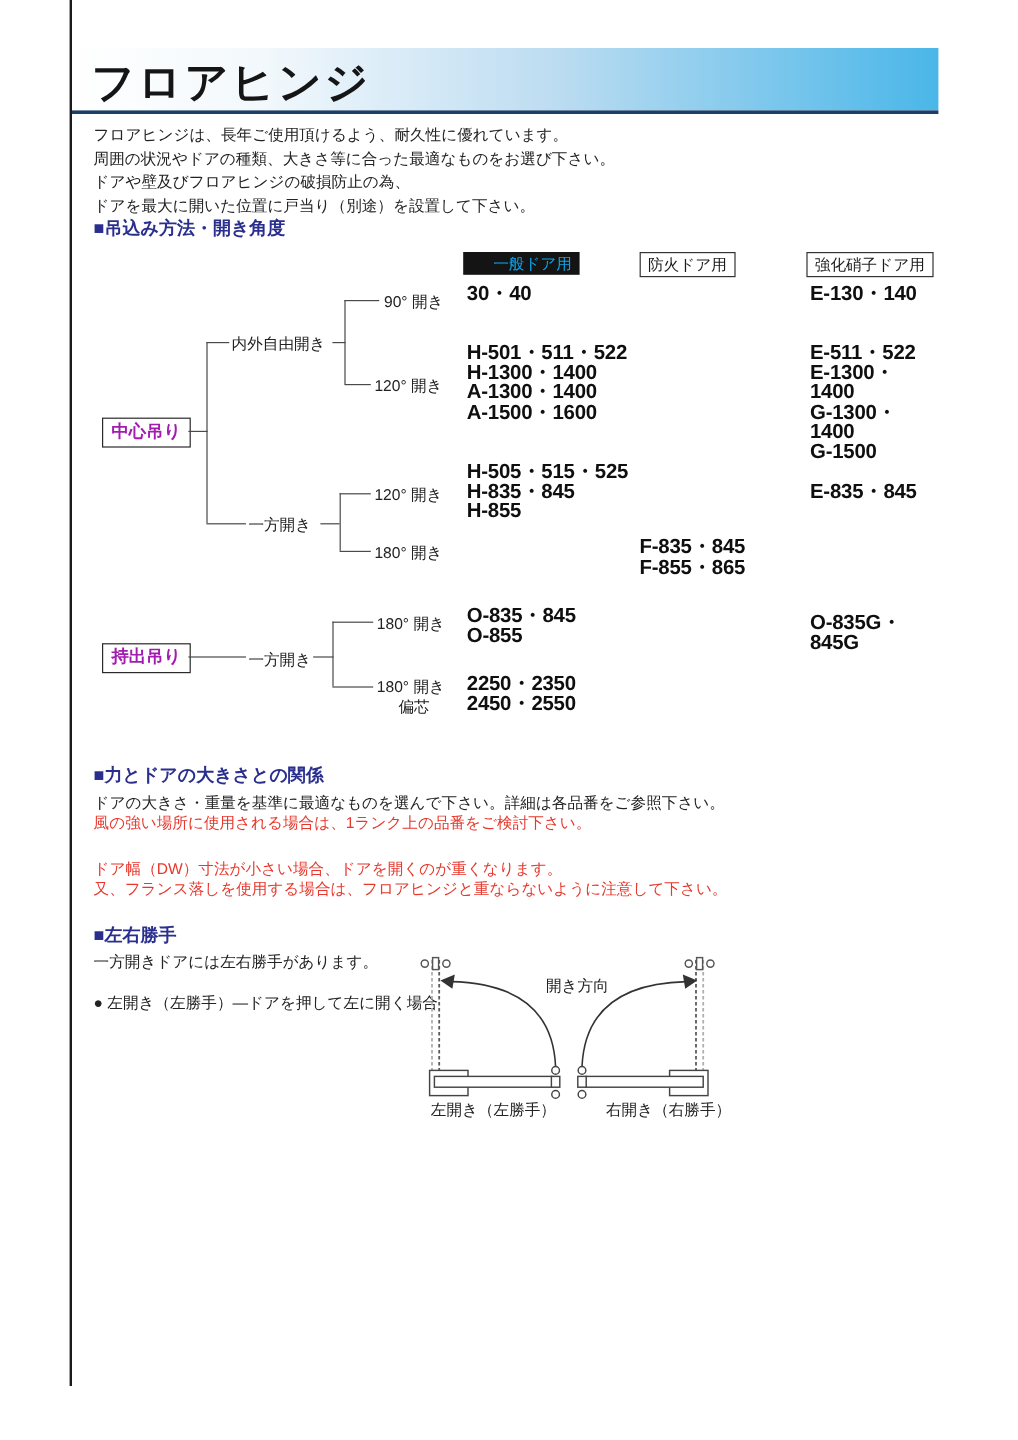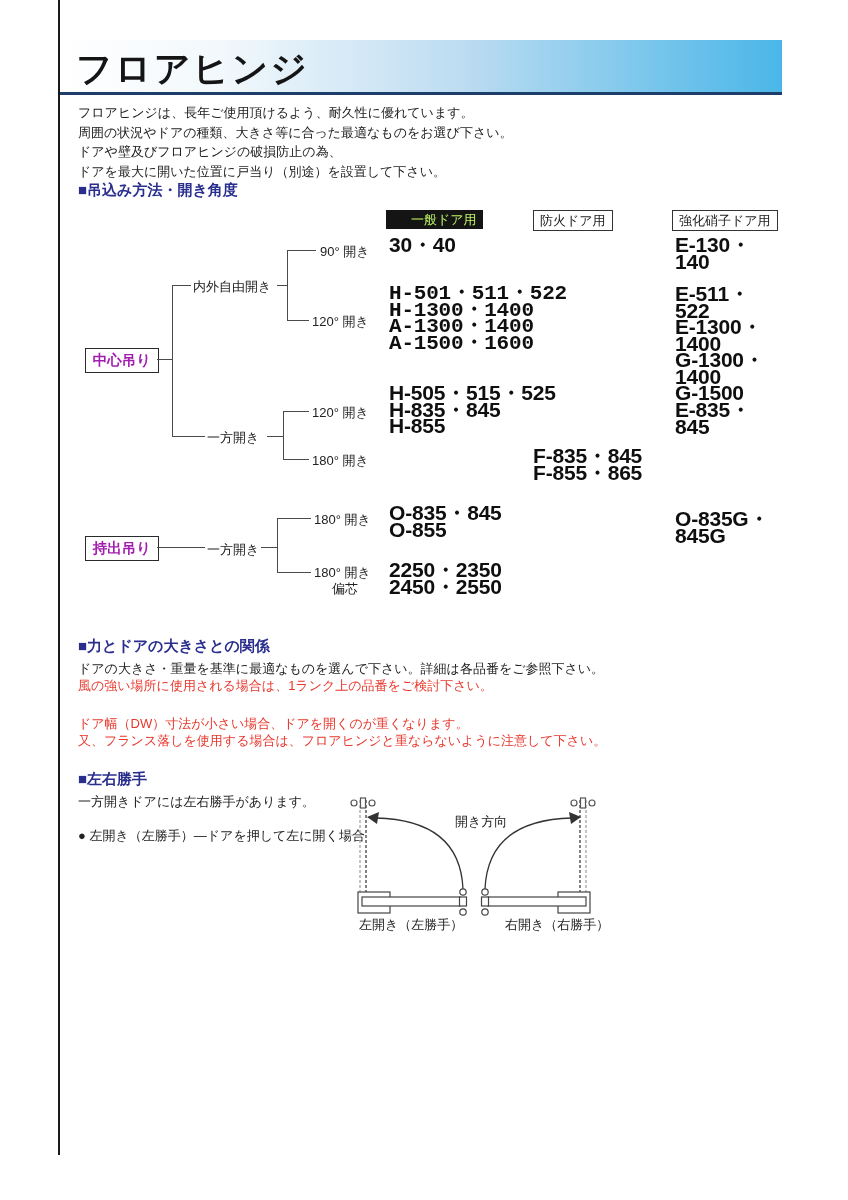--- a/index.html
+++ b/index.html
@@ -10,27 +10,27 @@
   .titleband{position:absolute;left:60px;top:40px;width:735px;height:52px;
              background:linear-gradient(90deg,#ffffff 0%,#f2f8fc 22%,#bcdcf1 55%,#45b5e8 100%);
              border-bottom:3px solid #1c3e68;}
   .titletext{position:absolute;left:16px;top:5px;font-size:36px;font-weight:bold;color:#151515;
              letter-spacing:2px;}
   .jt{font-size:13px;color:#222;line-height:19.5px;}
   .pre{white-space:pre-line;}
   .sechead{font-size:15px;font-weight:bold;color:#2a2f8e;}
   .red{color:#e8372c;}
   .hdrchip{font-size:13px;line-height:17px;padding:1px 6px;}
-  .hdr-filled{background:#141414;color:#bef264;padding-left:25px;}
+  .hdr-filled{background:#141414;color:#0ea5e9;padding-left:25px;}
   .hdr-outline{border:1px solid #333;color:#1a1a1a;background:#fff;}
   .nodebox{border:1.5px solid #2a2a2a;font-weight:bold;font-size:14.5px;color:#a21caf;
            text-align:center;line-height:22px;background:#fff;}
   .angle{font-size:13px;color:#222;white-space:nowrap;}
   .branch{font-size:13px;color:#222;white-space:nowrap;}
-  .prod{font-weight:bold;font-size:21px;line-height:16.5px;color:#0f0f0f;
+  .prod{font-weight:bold;font-size:17px;line-height:16.5px;color:#0f0f0f;
         letter-spacing:-0.2px;white-space:pre-line;}
   .hline,.vline{position:absolute;background:#4a4a4a;}
   .tab{position:absolute;left:788px;top:588px;width:36px;height:22px;background:#111;
        color:#f0abfc;font-weight:bold;font-size:13px;line-height:22px;padding-left:7px;box-sizing:border-box;}
   .sidelabel{position:absolute;left:813px;top:617px;writing-mode:vertical-rl;
              font-size:11.5px;color:#444;letter-spacing:4px;}
   .diaglabel{font-size:13px;color:#222;white-space:nowrap;}
 </style>
 </head>
 <body>
@@ -83,21 +83,21 @@
   <div class="hline" style="left:283px;top:459px;width:26px;height:1px;"></div>
   <div class="hline" style="left:157px;top:547px;width:48px;height:1px;"></div>
   <div class="hline" style="left:261px;top:547px;width:17px;height:1px;"></div>
   <div class="vline" style="left:277px;top:518px;width:1px;height:54px;"></div>
   <div class="hline" style="left:277px;top:518px;width:34px;height:1px;"></div>
   <div class="hline" style="left:277px;top:572px;width:34px;height:1px;"></div>
 
   <div class="abs prod" style="left:389px;top:237px;">30・40</div>
   <div class="abs prod" style="left:675px;top:237px;">E-130・140</div>
 
-  <div class="abs prod" style="left:389px;top:286px;font-family:Liberation Mono, monospace;">H-501・511・522
+  <div class="abs prod" style="left:389px;top:286px;">H-501・511・522
 H-1300・1400
 A-1300・1400
 A-1500・1600</div>
   <div class="abs prod" style="left:675px;top:286px;">E-511・522
 E-1300・1400
 G-1300・1400
 G-1500</div>
 
   <div class="abs prod" style="left:389px;top:385px;">H-505・515・525
 H-835・845

